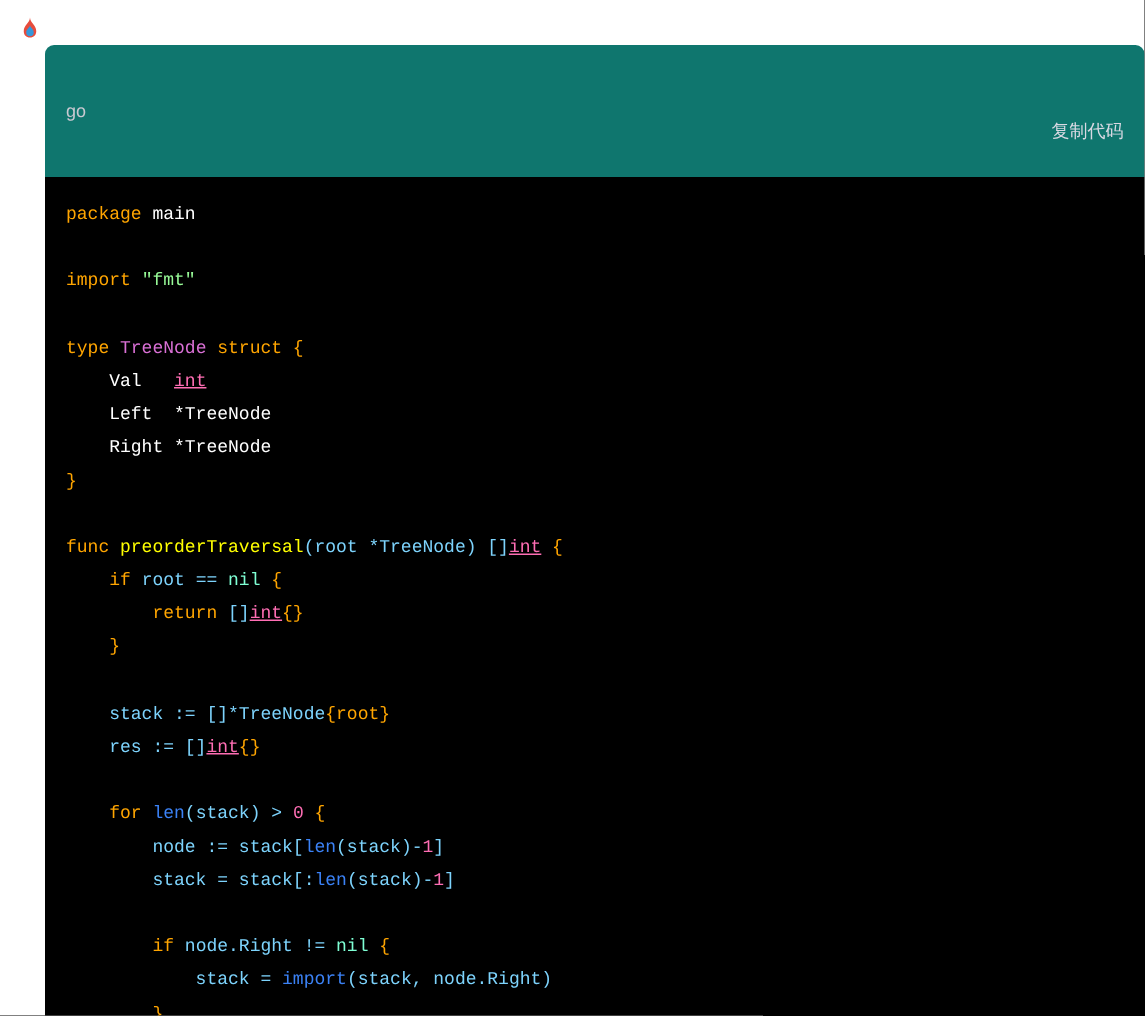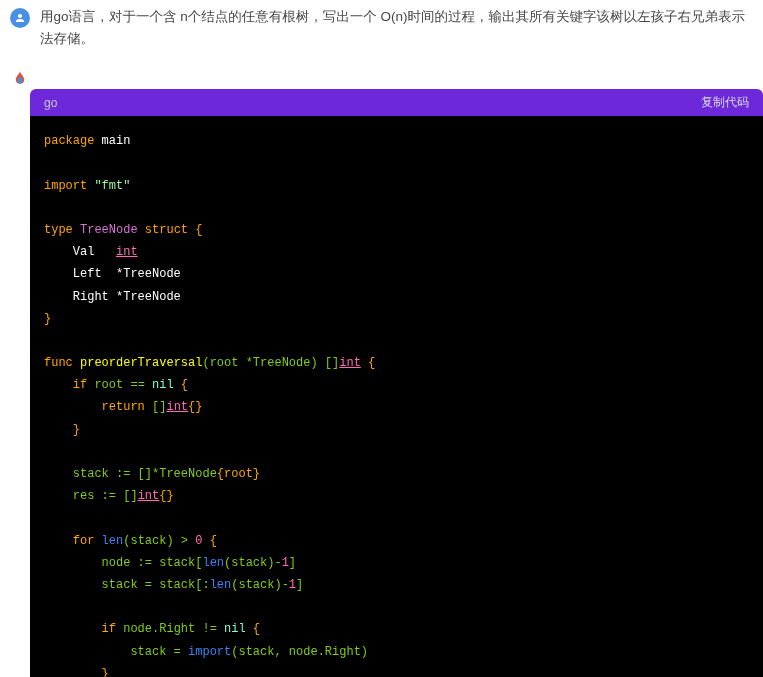--- a/index.html
+++ b/index.html
@@ -42,73 +42,66 @@
       flex-shrink: 0;
       margin-top: 4px;
     }
     .bot-avatar svg { width: 20px; height: 20px; }
     .code-container {
       flex: 1;
       margin-left: 30px;
       margin-right: 0;
     }
     .code-header {
-      background: #6d28d9;
+      background: #0f766e;
       color: #d9d9e3;
       font-size: 12px;
-      padding: 5px 14px;
+      padding: 22px 14px;
       border-radius: 6px 6px 0 0;
       display: flex;
       justify-content: space-between;
       align-items: center;
     }
     .code-header .lang { color: #c9c9d1; font-weight: 500; }
     .copy-btn {
       color: #d9d9e3;
       font-size: 12px;
       cursor: pointer;
       background: none;
       border: none;
       font-family: inherit;
+      margin-top: 27px;
     }
     .code-body {
       background: #000000;
       padding: 14px 14px 6px 14px;
       font-family: Consolas, "Courier New", monospace;
       font-size: 12px;
       line-height: 1.85;
       color: #ffffff;
       overflow: hidden;
       white-space: pre;
     }
     .kw { color: #ffa500; }
     .pkg { color: #ffffff; }
     .str { color: #98fb98; }
     .typedef { color: #da70d6; text-align: center; }
     .type-int { color: #ff6eb4; text-decoration: underline; }
     .funcname { color: #ffff00; }
     .num { color: #ff6eb4; }
     .nilv { color: #7fffd4; }
-    .op { color: #84cc16; }
+    .op { color: #7dd3fc; }
     .braces { color: #ffa500; }
     .field { color: #ffffff; }
     .call { color: #3b82f6; }
   </style>
 </head>
 <body>
 
 <div class="container">
-  <div class="user-row">
-    <div class="user-avatar">
-      <svg viewBox="0 0 24 24">
-          <path d="M12 12c2.2 0 4-1.8 4-4s-1.8-4-4-4-4 1.8-4 4 1.8 4 4 4zm0 2c-2.7 0-8 1.3-8 4v2h16v-2c0-2.7-5.3-4-8-4z"></path>
-        </svg>
-    </div>
-    <div class="user-text">用go语言，对于一个含 n个结点的任意有根树，写出一个 O(n)时间的过程，输出其所有关键字该树以左孩子右兄弟表示法存储。</div>
-  </div>
 
   <div class="bot-row">
     <div class="bot-avatar">
       <svg viewBox="0 0 24 24">
         <path fill="#e74c3c" d="M12 2c0 4-5 6-5 11 0 3 2 5 5 5s5-2 5-5c0-5-5-7-5-11z"></path>
         <path fill="#3498db" d="M12 8c0 2-3 3-3 6 0 2 1 3 3 3s3-1 3-3c0-3-3-4-3-6z"></path>
       </svg>
     </div>
   </div>
 

